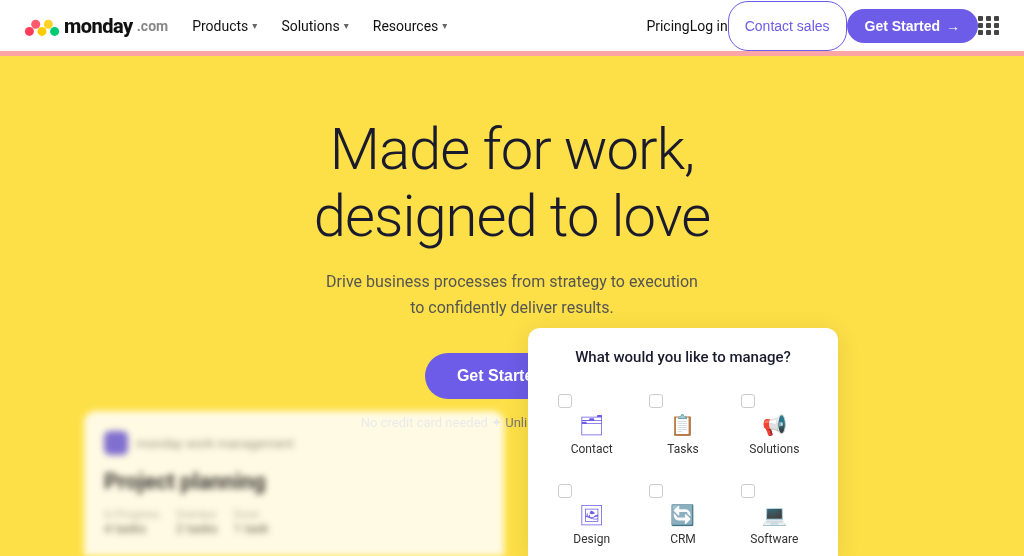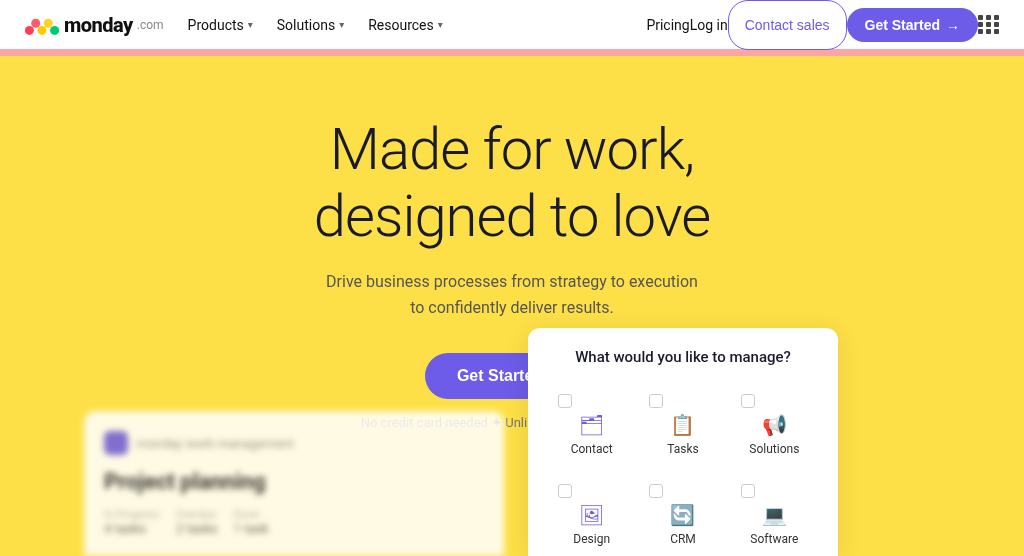--- a/index.html
+++ b/index.html
@@ -2,21 +2,21 @@
 <html><head>
   <meta charset="utf-8">
   <style>
     * { margin: 0; padding: 0; box-sizing: border-box; }
     body { font-family: -apple-system, BlinkMacSystemFont, 'Segoe UI', Roboto, sans-serif; background: #fff; overflow: hidden; width: 1024px; height: 556px; }
 
     
     .navbar {
       display: flex; align-items: center; justify-content: space-between;
       padding: 0 24px; height: 56px; background: #fff;
-      border-bottom: 7px solid #fca5a5; position: relative; z-index: 10;
+      border-bottom: 5px solid #fca5a5; position: relative; z-index: 10;
     }
     .navbar-left { display: flex; align-items: center; gap: 24px; }
     .navbar-right { display: flex; align-items: center; }
     .logo { display: flex; align-items: center; gap: 6px; text-decoration: none; }
     .nav-item {
       display: flex; align-items: center; gap: 4px;
       font-size: 14px; color: #111; cursor: pointer; text-decoration: none;
     }
     .chevron { font-size: 10px; color: #666; }
     .nav-link { font-size: 14px; color: #111; cursor: pointer; text-decoration: none; }
@@ -159,21 +159,21 @@
 
     <a class="logo monday-logo" href="#">
       <svg class="m-logo-svg" viewBox="0 0 80 48" fill="none" xmlns="http://www.w3.org/2000/svg">
         <ellipse cx="12" cy="36" rx="10" ry="10" fill="#FF3D57"></ellipse>
         <ellipse cx="40" cy="36" rx="10" ry="10" fill="#FFCB00"></ellipse>
         <ellipse cx="68" cy="36" rx="10" ry="10" fill="#00CA72"></ellipse>
         <ellipse cx="26" cy="20" rx="10" ry="10" fill="#FF3D57" opacity="0.85"></ellipse>
         <ellipse cx="54" cy="20" rx="10" ry="10" fill="#FFCB00" opacity="0.85"></ellipse>
       </svg>
       <span style="font-size:20px;font-weight:800;color:#111;letter-spacing:-0.5px">monday</span>
-        <span style="font-size:12px;color:#888;font-weight:400">.com</span>
+        <span style="font-size:14px;color:#888;font-weight:700">.com</span>
     </a>
 
     <div class="nav-item">
       <span>Products</span>
       <span class="chevron">▾</span>
     </div>
     <div class="nav-item">
       <span>Solutions</span>
       <span class="chevron">▾</span>
     </div>

